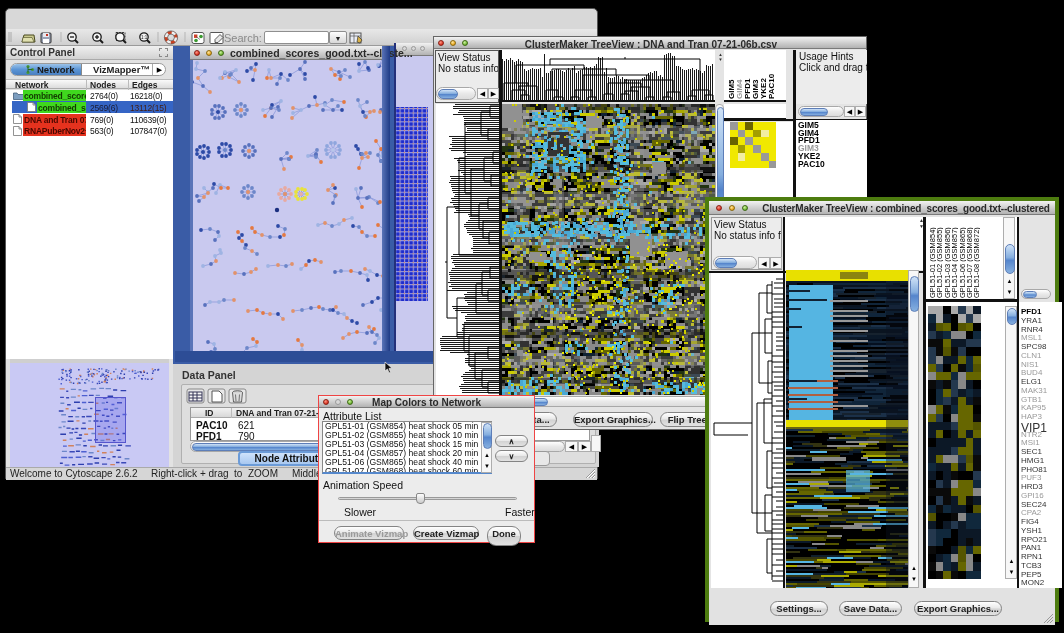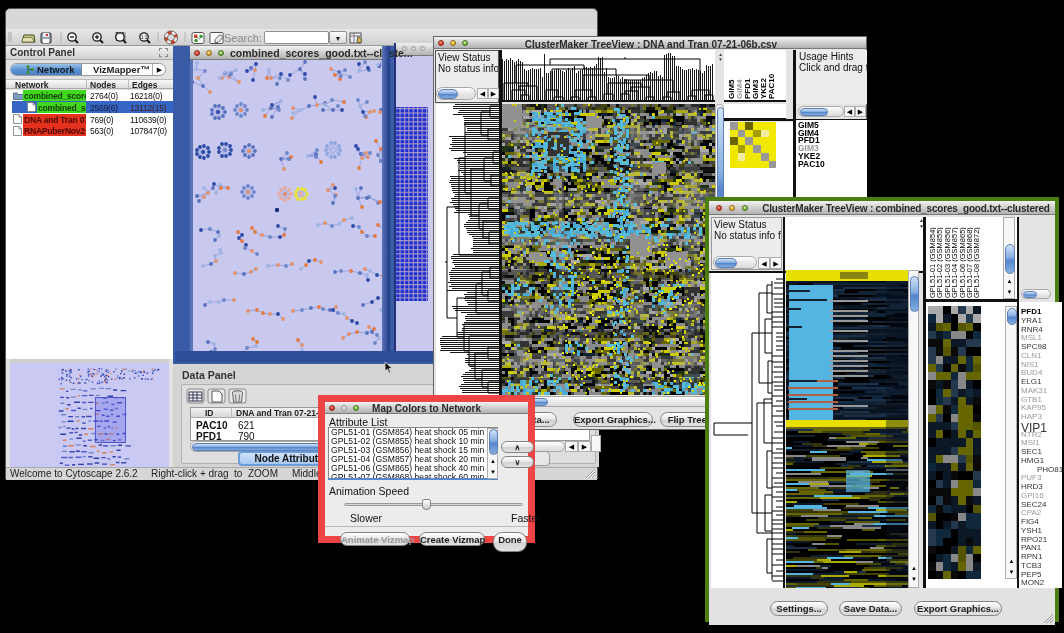--- a/index.html
+++ b/index.html
@@ -348,21 +348,21 @@
 <div class="abs" style="left:290px;top:82px;width:144px;height:2px;background:#111"></div>
 <div class="abs" style="left:362px;top:83px;width:71px;height:275px;background:#fff;font-size:8.5px;font-weight:bold;line-height:7.7px;padding:2px 0 0 2px;color:#000">GIM5<br>GIM4<br>PFD1<br><span style="color:#999">GIM3</span><br>YKE2<br>PAC10</div>
 <div class="abs aquatrack" style="left:68px;top:359px;width:210px;height:11px">
       <div class="aquapill" style="left:1px;top:1px;width:44px;height:8px"></div>
     </div>
 <div class="abs wsb" style="left:278px;top:359px;width:12px;height:11px;font-size:7px;text-align:center;line-height:10px">◀</div>
 <div class="btn" style="left:55px;top:375px;width:68px;height:15px">Save Data...</div>
 <div class="btn" style="left:139px;top:375px;width:80px;height:15px">Export Graphics...</div>
 <div class="btn" style="left:226px;top:375px;width:86px;height:15px">Flip Tree Nodes</div>
 </div>
-<div class="abs" style="left:318px;top:395px;width:217px;height:148px;background:#ececec;border:7px solid #ef4444">
+<div class="abs" style="left:318px;top:395px;width:217px;height:148px;background:#ececec;border:1px solid #ef4444">
 <div class="abs tbar" style="left:0;top:0;width:100%;height:12px">
 <div class="light lr" style="left:4px"></div>
       <div class="light lgr" style="left:16px"></div>
       <div class="light lg" style="left:28px"></div>
 <div class="ttl" style="top:0.5px;font-size:10px">Map Colors to Network</div>
 </div>
 <div class="abs" style="left:4px;top:14px;font-size:10.5px;color:#111">Attribute List</div>
 <div class="abs" style="left:3px;top:25px;width:170px;height:53px;background:#fff;border:1px solid #888;border-bottom:2px solid #5588cc;font-size:8.6px;line-height:8.9px;color:#111;overflow:hidden;padding-left:2px;white-space:nowrap">GPL51-01 (GSM854) heat shock 05 min<br>GPL51-02 (GSM855) heat shock 10 min<br>GPL51-03 (GSM856) heat shock 15 min<br>GPL51-04 (GSM857) heat shock 20 min<br>GPL51-06 (GSM865) heat shock 40 min<br>GPL51-07 (GSM868) heat shock 60 min</div>
 <div class="abs wsb" style="left:162px;top:26px;width:11px;height:51px">
 <div class="aquapill" style="left:0.5px;top:0px;width:9px;height:26px"></div>
@@ -718,21 +718,21 @@
         <div style="position:absolute;left:2px;top:70.0px;font-size:8px;color:#333;white-space:nowrap">ELG1</div>
         <div style="position:absolute;left:2px;top:78.8px;font-size:8px;color:#999;white-space:nowrap">MAK31</div>
         <div style="position:absolute;left:2px;top:87.5px;font-size:8px;color:#999;white-space:nowrap">GTB1</div>
         <div style="position:absolute;left:2px;top:96.2px;font-size:8px;color:#999;white-space:nowrap">KAP95</div>
         <div style="position:absolute;left:2px;top:105.0px;font-size:8px;color:#999;white-space:nowrap">HAP3</div>
         <div style="position:absolute;left:2px;top:113.8px;font-size:12px;color:#333;white-space:nowrap">VIP1</div>
         <div style="position:absolute;left:2px;top:122.5px;font-size:8px;color:#999;white-space:nowrap">NTR2</div>
         <div style="position:absolute;left:2px;top:131.2px;font-size:8px;color:#999;white-space:nowrap">MSI1</div>
         <div style="position:absolute;left:2px;top:140.0px;font-size:8px;color:#333;white-space:nowrap">SEC1</div>
         <div style="position:absolute;left:2px;top:148.8px;font-size:8px;color:#333;white-space:nowrap">HMG1</div>
-        <div style="position:absolute;left:18px;top:157.5px;font-size:8px;color:#333;white-space:nowrap">PHO81</div>
+        <div style="position:absolute;left:2px;top:157.5px;font-size:8px;color:#333;white-space:nowrap">PHO81</div>
         <div style="position:absolute;left:2px;top:166.2px;font-size:8px;color:#999;white-space:nowrap">PUF3</div>
         <div style="position:absolute;left:2px;top:175.0px;font-size:8px;color:#333;white-space:nowrap">HRD3</div>
         <div style="position:absolute;left:2px;top:183.8px;font-size:8px;color:#999;white-space:nowrap">GPI16</div>
         <div style="position:absolute;left:2px;top:192.5px;font-size:8px;color:#333;white-space:nowrap">SEC24</div>
         <div style="position:absolute;left:2px;top:201.2px;font-size:8px;color:#999;white-space:nowrap">CPA2</div>
         <div style="position:absolute;left:2px;top:210.0px;font-size:8px;color:#333;white-space:nowrap">FIG4</div>
         <div style="position:absolute;left:2px;top:218.8px;font-size:8px;color:#333;white-space:nowrap">YSH1</div>
         <div style="position:absolute;left:2px;top:227.5px;font-size:8px;color:#333;white-space:nowrap">RPO21</div>
         <div style="position:absolute;left:2px;top:236.2px;font-size:8px;color:#333;white-space:nowrap">PAN1</div>
         <div style="position:absolute;left:2px;top:245.0px;font-size:8px;color:#333;white-space:nowrap">RPN1</div>

